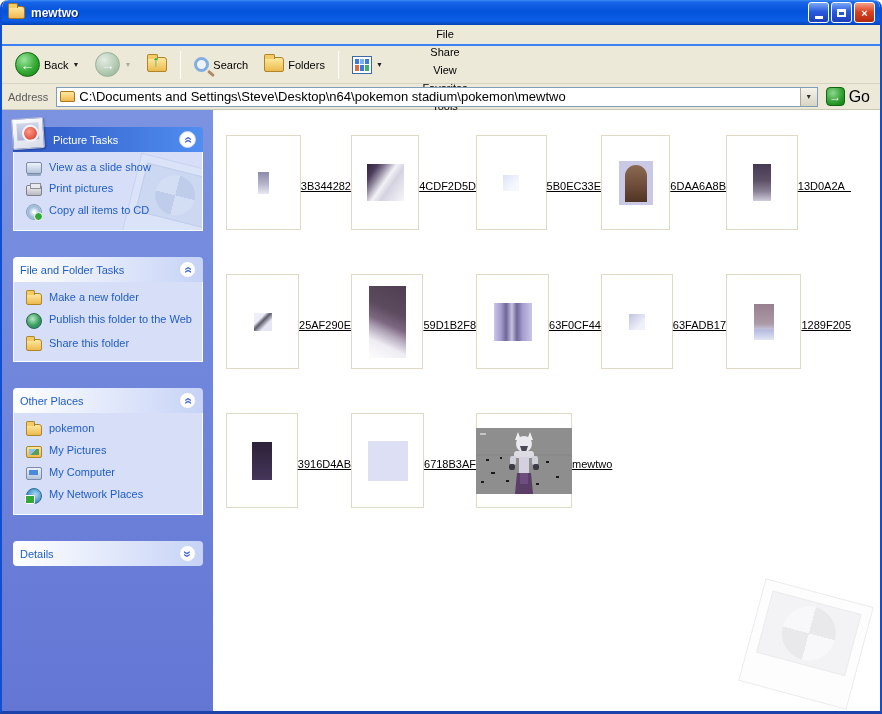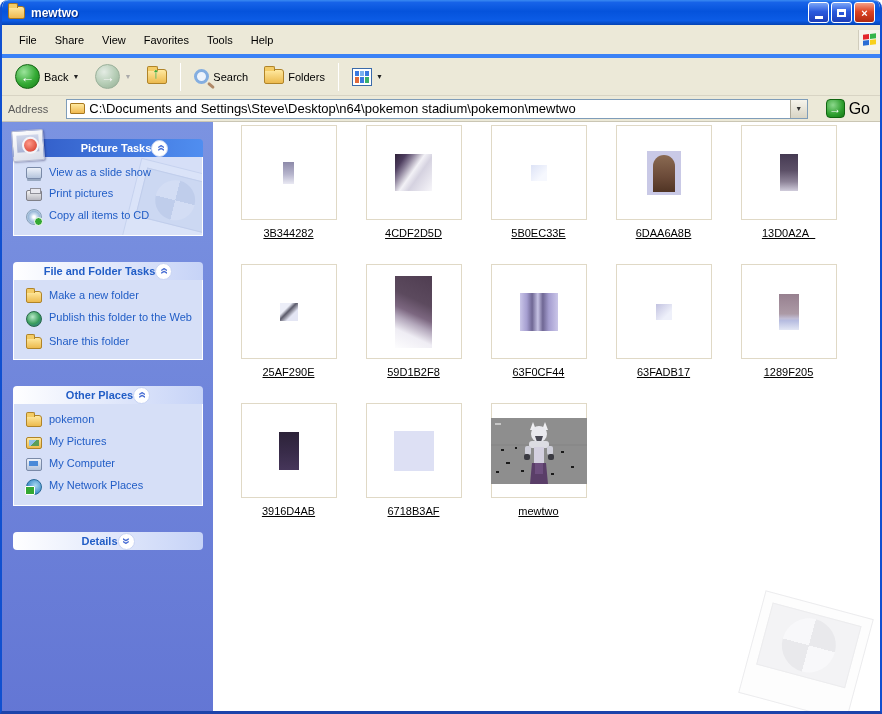--- a/index.html
+++ b/index.html
@@ -14,21 +14,21 @@
   .titlebar .ttl{color:#fff;font-size:12px;font-weight:bold;margin-left:6px;text-shadow:1px 1px 1px #00257a;flex:1;}
   .tb-folder{width:17px;height:13px;background:linear-gradient(#ffe9a0,#f0b950);border:1px solid #a87820;border-radius:1px 3px 2px 2px;position:relative;}
   .tb-folder::before{content:"";position:absolute;left:-1px;top:-4px;width:8px;height:4px;background:#f4cc66;border:1px solid #a87820;border-bottom:none;border-radius:2px 2px 0 0;}
   .cap-btn{width:21px;height:21px;margin-left:2px;border:1px solid #fff;border-radius:3px;color:#fff;
     display:flex;align-items:center;justify-content:center;font-size:11px;font-weight:bold;cursor:pointer;}
   .cap-min,.cap-max{background:linear-gradient(180deg,#7aa6f8 0%,#2a5ade 45%,#1e3eb8 100%);}
   .cap-close{background:linear-gradient(180deg,#f4a088 0%,#dd4422 45%,#b02a10 100%);}
   .cap-min span{display:block;width:8px;height:3px;background:#fff;margin-top:10px;}
   .cap-max span{display:block;width:9px;height:8px;border:2px solid #fff;border-top-width:3px;}
   
-  .menubar{height:33px;display:flex;align-items:center;background:#ece9d8;border-bottom:4px solid #3b82f6;padding-left:8px;}
+  .menubar{height:21px;display:flex;align-items:center;background:#ece9d8;border-bottom:2px solid #3b82f6;padding-left:8px;flex-direction:column;}
   .menu-item{font-size:11px;padding:3px 9px;cursor:pointer;}
   .menu-spacer{flex:1;}
   .win-logo{width:22px;height:20px;background:#f6f4ec;border-left:1px solid #d0ccbc;display:flex;align-items:center;justify-content:center;}
   .flag{width:13px;height:12px;display:grid;grid-template-columns:6px 6px;grid-template-rows:5px 5px;gap:1px;transform:skewY(-6deg);}
   .flag i{display:block;}
   .flag .r{background:#e3262c;} .flag .g{background:#36b44a;} .flag .b{background:#2a6cd4;} .flag .y{background:#f8d01c;}
   
   .toolbar{height:38px;display:flex;align-items:center;background:#ece9d8;border-bottom:1px solid #d8d4c4;padding-left:7px;gap:4px;}
   .tbtn{display:flex;align-items:center;gap:4px;padding:2px 5px;border:1px solid transparent;border-radius:3px;cursor:pointer;font-size:11px;}
   .circle{width:25px;height:25px;border-radius:50%;display:flex;align-items:center;justify-content:center;color:#fff;font-size:14px;font-weight:bold;}
@@ -38,35 +38,35 @@
   .mini-folder{width:20px;height:15px;background:linear-gradient(#ffe9a0,#ecba4e);border:1px solid #b08428;border-radius:1px 3px 2px 2px;position:relative;}
   .mini-folder::before{content:"";position:absolute;left:-1px;top:-4px;width:9px;height:4px;background:#f4cc66;border:1px solid #b08428;border-bottom:none;border-radius:2px 2px 0 0;}
   .up-arrow{position:absolute;left:4px;top:-6px;color:#1d9e1d;font-size:15px;font-weight:bold;text-shadow:0 0 1px #fff;}
   .mag{position:relative;width:15px;height:15px;border:3px solid #84aee0;border-radius:50%;background:#eef4fc;}
   .mag::after{content:"";position:absolute;width:8px;height:3px;background:#b08968;left:10px;top:12px;transform:rotate(40deg);border-radius:2px;}
   .views-ic{width:20px;height:18px;border:1px solid #3a6aaa;background:#fff;display:grid;grid-template-columns:repeat(3,1fr);grid-template-rows:repeat(2,1fr);gap:1px;padding:2px;}
   .views-ic i{background:#3a7ae0;}
   .views-ic i:nth-child(2){background:#7ab0f0;} .views-ic i:nth-child(4){background:#e06a3a;} .views-ic i:nth-child(6){background:#3ab06a;}
   .tsep{width:1px;height:28px;background:#cfcab4;margin:0 3px;border-right:1px solid #fff;}
   
-  .addressbar{height:26px;display:flex;align-items:center;background:#ece9d8;border-bottom:1px solid #cac6b4;padding:0 4px 0 6px;gap:18px;}
+  .addressbar{height:26px;display:flex;align-items:center;background:#ece9d8;border-bottom:1px solid #cac6b4;padding:0 4px 0 6px;gap:8px;}
   .addr-label{font-size:11px;color:#5a5a5a;}
   .combo{flex:1;height:20px;background:#fff;border:1px solid #7f9db9;display:flex;align-items:center;padding-left:3px;gap:4px;}
   .combo .path{font-size:13px;color:#000;flex:1;white-space:nowrap;overflow:hidden;}
   .combo-folder{width:15px;height:11px;background:linear-gradient(#ffe9a0,#f0b950);border:1px solid #a87820;border-radius:1px 2px 1px 1px;flex:0 0 auto;}
   .combo-drop{width:17px;height:18px;background:linear-gradient(#f6f4ec,#d8d4c4);border-left:1px solid #aca899;display:flex;align-items:center;justify-content:center;font-size:7px;color:#333;cursor:pointer;}
   .go-wrap{display:flex;align-items:center;gap:4px;padding-right:6px;cursor:pointer;}
   .go-btn{width:19px;height:19px;border-radius:4px;background:radial-gradient(circle at 35% 30%,#8cd88c 0%,#2e9e2e 60%,#147814 100%);border:1px solid #116611;color:#fff;display:flex;align-items:center;justify-content:center;font-size:12px;font-weight:bold;}
   .go-label{font-size:16px;color:#000;}
   
   .content{display:flex;height:601px;background:#fff;}
   .sidebar{width:211px;flex:0 0 211px;background:linear-gradient(180deg,#7b93e1 0%,#6376d4 100%);padding-top:17px;overflow:hidden;}
   .panel{margin:0 10px 26px 11px;position:relative;}
-  .panel .hd{height:18px;display:flex;align-items:center;justify-content:center;padding:0 7px;
-    font-size:11px;font-weight:bold;border-radius:4px 4px 0 0;cursor:pointer;}
+  .panel .hd{height:25px;display:flex;align-items:center;justify-content:space-between;padding:0 7px;
+    font-size:11px;font-weight:normal;border-radius:4px 4px 0 0;cursor:pointer;}
   .panel-special .hd{background:linear-gradient(90deg,#2f58c4,#508ef0);color:#fff;padding-left:40px;}
   .panel-normal .hd{background:linear-gradient(90deg,#ffffff,#c6d3f7);color:#215dc6;}
   .panel .bd{background:#d6dff7;border:1px solid #fff;border-top:none;padding:9px 4px 8px 12px;position:relative;overflow:hidden;}
   .task{display:flex;align-items:flex-start;gap:7px;margin:0 0 8px;cursor:pointer;font-size:11px;color:#215dc6;line-height:13px;position:relative;z-index:1;}
   .task:last-child{margin-bottom:2px;}
   .chev{width:17px;height:17px;border-radius:50%;background:#fff;border:1px solid #c8d4f4;display:flex;align-items:center;justify-content:center;flex:0 0 auto;}
   .chev b{color:#4a6fd4;font-size:12px;line-height:10px;transform:rotate(-90deg) scaleY(1.2);display:block;}
   .chev.down b{transform:rotate(90deg) scaleY(1.2);}
   .photo-badge{position:absolute;left:-1px;top:-9px;width:32px;height:31px;background:linear-gradient(160deg,#fefefe,#d8dce8);border:1px solid #b8bcd0;border-radius:2px;box-shadow:1px 1px 2px rgba(0,0,60,.35);transform:rotate(-4deg);z-index:2;}
   .photo-badge::before{content:"";position:absolute;left:4px;top:4px;right:4px;height:17px;background:linear-gradient(#cfd6ea,#aab4d4);}
@@ -84,21 +84,21 @@
   .publish-icon{border-radius:50%;background:radial-gradient(circle at 40% 35%,#b8e8c8,#3a9e5c 55%,#2a6e9c);border:1px solid #286848;}
   .my-pictures-icon{background:linear-gradient(#ffe9a0,#ecba4e);border:1px solid #b08428;border-radius:2px;height:12px;margin-top:2px;}
   .my-pictures-icon::after{content:"";position:absolute;inset:2px;background:linear-gradient(135deg,#8ec0e8 50%,#5a9e5a 50%);}
   .my-computer-icon{background:linear-gradient(#eef2fa,#b4c4dc);border:1px solid #7a8aa8;border-radius:2px;height:13px;margin-top:1px;}
   .my-computer-icon::after{content:"";position:absolute;inset:2px 3px 4px 2px;background:#4a8ad8;}
   .network-icon{border-radius:50%;background:radial-gradient(circle at 60% 40%,#a8d8f0,#3a8ac8 70%);border:1px solid #2a6a98;}
   .network-icon::after{content:"";position:absolute;left:-2px;bottom:-1px;width:8px;height:7px;background:#34a834;border:1px solid #fff;border-radius:1px;}
   
   .main{flex:1;position:relative;background:#fff;overflow:hidden;}
   .file-grid{display:grid;grid-template-columns:repeat(5,125px);grid-auto-rows:139px;padding:3px 0 0 13px;}
-  .file-item{display:flex;flex-direction:column;align-items:center;cursor:pointer;}
+  .file-item{display:flex;flex-direction:row;align-items:center;cursor:pointer;}
   .frame{width:96px;height:95px;border:1px solid #e0d9c6;background:#fff;display:flex;align-items:center;justify-content:center;}
   .file-label{margin-top:7px;font-size:11px;color:#000;text-decoration:underline;white-space:pre;}
   
   .t01{width:11px;height:22px;background:linear-gradient(180deg,#8d8aa9,#b6b4cc 55%,#e9e9f3);}
   .t02{width:37px;height:37px;background:linear-gradient(125deg,#2e2138 0%,#4d3d5e 18%,#8a7f98 30%,#f2f1f6 48%,#d5d2e0 62%,#f7f6fa 100%);}
   .t03{width:43px;height:43px;border-radius:13px;background:radial-gradient(circle at 45% 60%,#ffffff 0%,#e6e6f4 40%,#c3c3e0 72%,#cfcfe8 100%);}
   .t04{width:16px;height:16px;background:linear-gradient(135deg,#dde3f6,#f6f8fe 70%);}
   .t05{width:34px;height:44px;background:#c9c9e6;position:relative;}
   .t05::after{content:"";position:absolute;left:6px;top:4px;width:22px;height:37px;border-radius:11px 11px 0 0;background:linear-gradient(180deg,#8a6a52,#6b4a38 60%,#503424);}
   .t06{width:18px;height:37px;background:linear-gradient(180deg,#453a52,#5d5168 45%,#8d8398 75%,#d0ccdb);}

